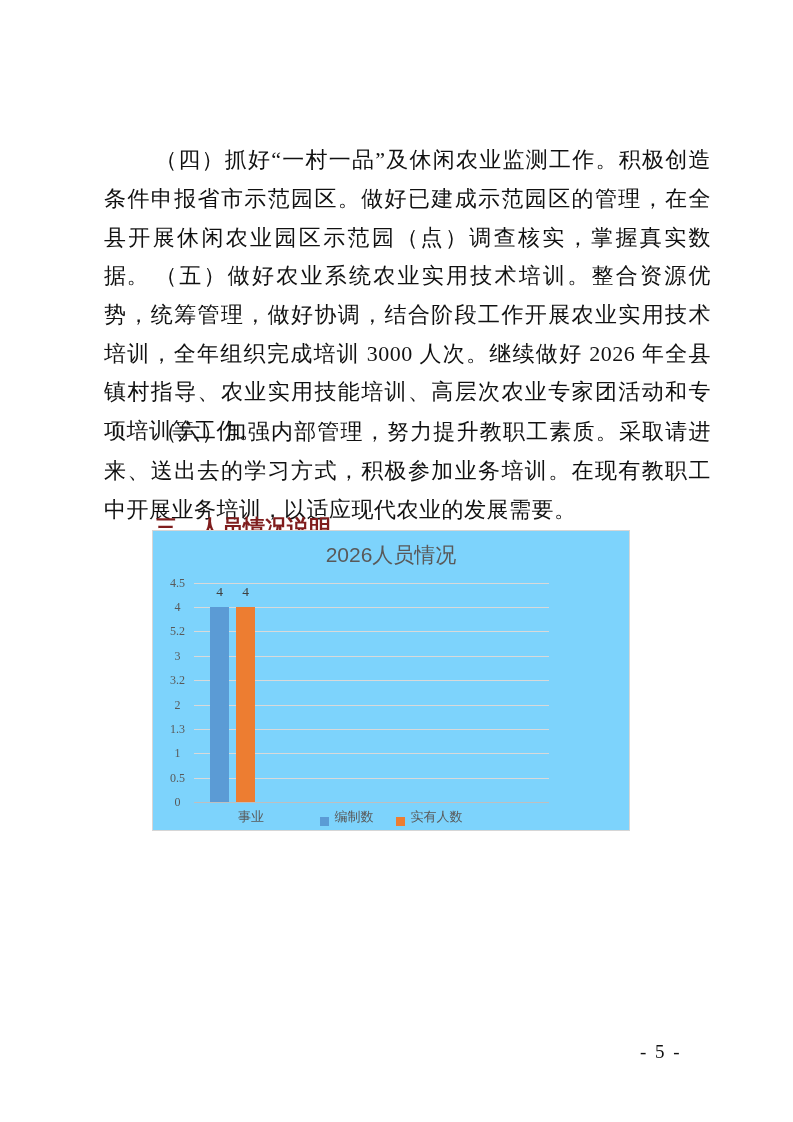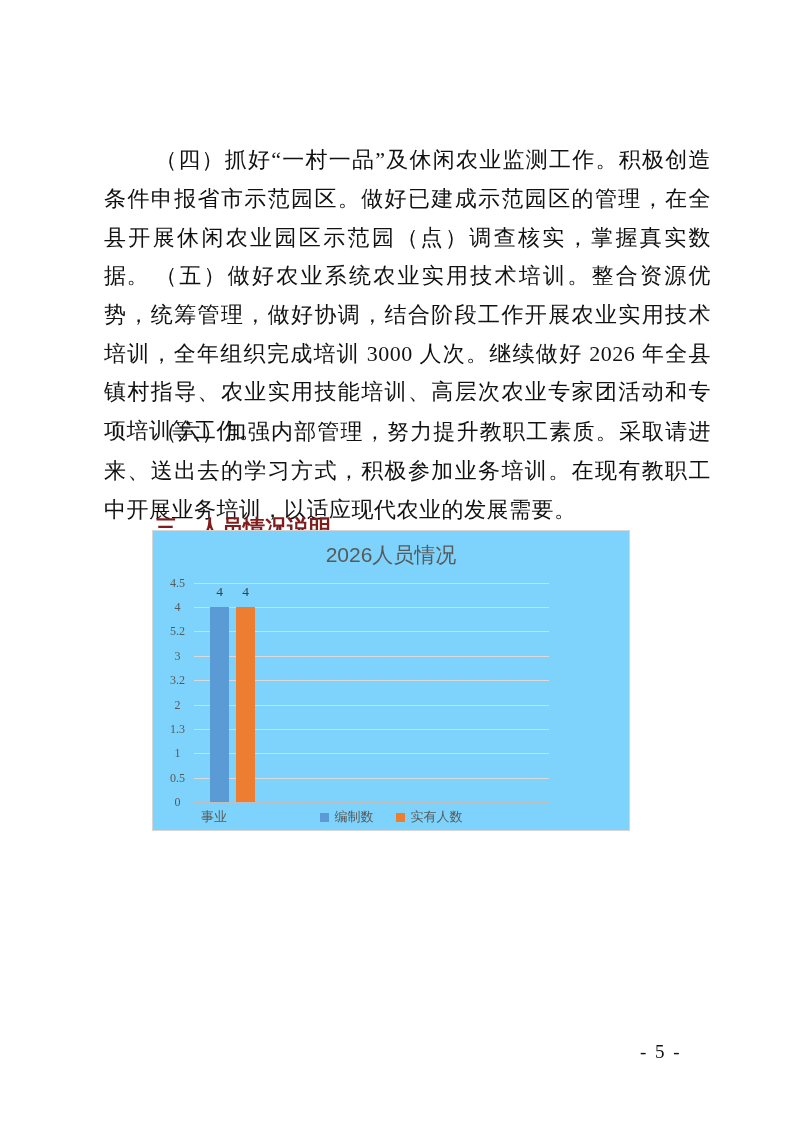--- a/index.html
+++ b/index.html
@@ -67,29 +67,29 @@
   .bar{
     position:absolute;width:19px;top:76px;height:195px;
   }
   .bar-label{
     position:absolute;top:53px;width:19px;
     text-align:center;
     font-size:13.5px;color:#404040;
   }
   .xcat{
     position:absolute;top:277px;left:48px;width:63px;
-    text-align:left;
+    text-align:right;
     font-size:13px;color:#595959;
   }
   .legend{
     position:absolute;top:277px;left:0;right:0;
     display:flex;justify-content:center;align-items:center;gap:22px;
     font-size:13px;color:#595959;
   }
-  .legend-item{display:flex;align-items:center;}
+  .legend-item{display:flex;align-items:flex-end;}
   .swatch{
     display:inline-block;width:9px;height:9px;margin-right:6px;
   }
   
   .page-number{
     position:absolute;
     left:640px;top:1041px;width:70px;
     font-size:19px;letter-spacing:2px;color:#111;
   }
 </style>

